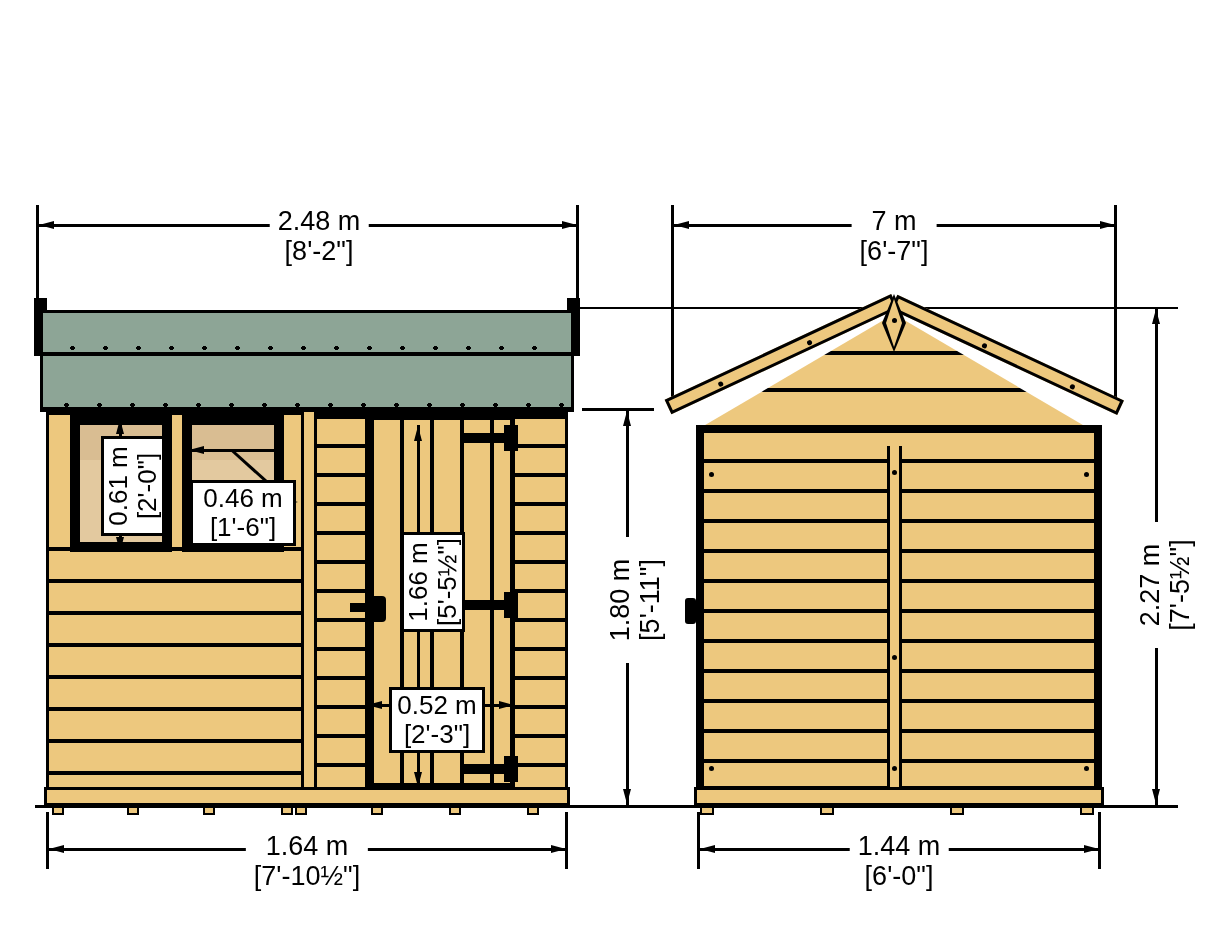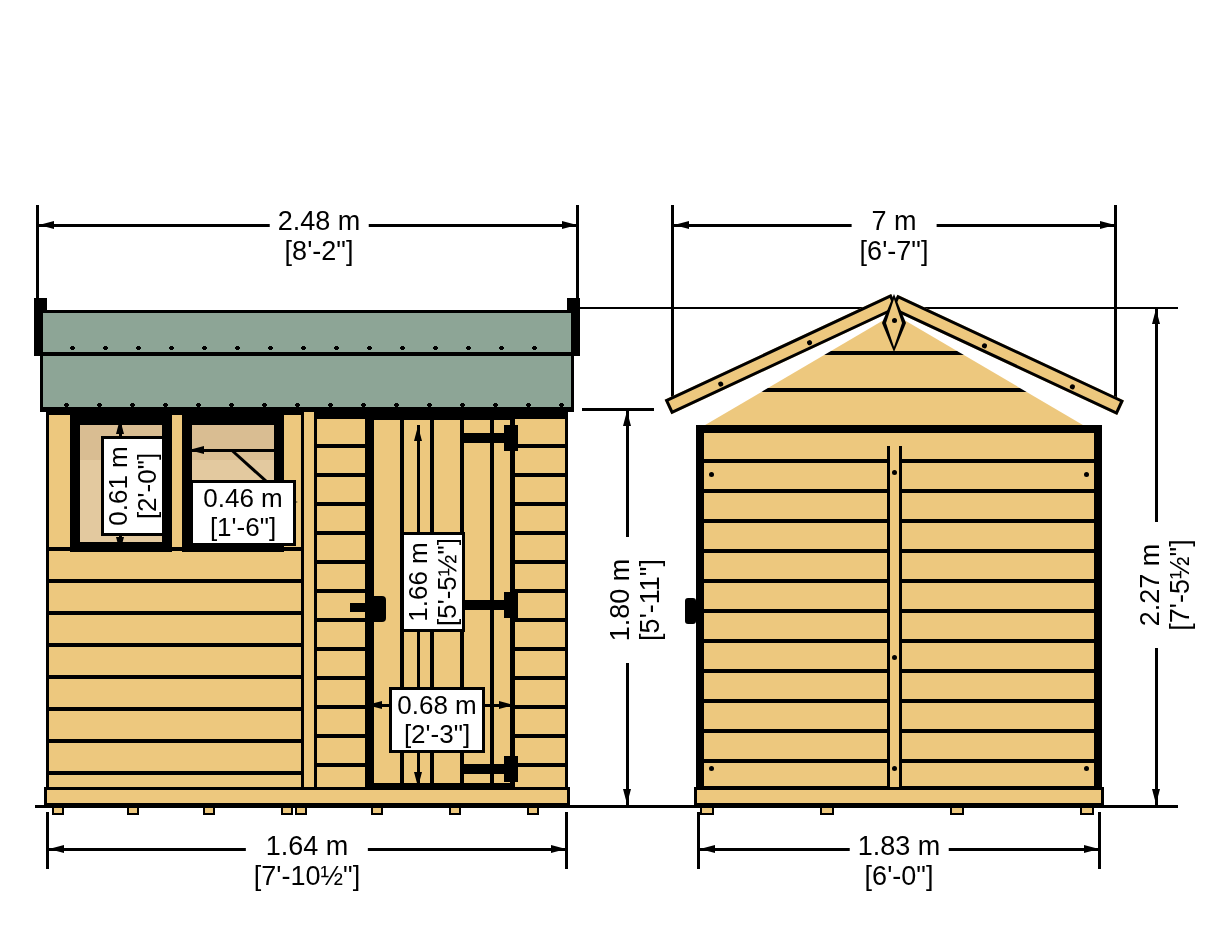--- a/index.html
+++ b/index.html
@@ -198,21 +198,21 @@
       <div>1.66 m</div>
       <div>[5'-5½"]</div>
     </div>
   </div>
 
   <div>
     <div class="abs dline z5" style="left:366px;top:704px;width:148px;height:3px;"></div>
     <div class="ar ar-l z5" style="left:367px;top:701px;"></div>
     <div class="ar ar-r z5" style="left:499px;top:701px;"></div>
     <div class="labelbox" style="left:389px;top:687px;width:96px;height:66px;">
-      <div>0.68 m</div>
+      <div>0.52 m</div>
       <div>[2'-3"]</div>
     </div>
   </div>
 
   <div>
     <div class="abs dline" style="left:46px;top:812px;width:3px;height:57px;"></div>
     <div class="abs dline" style="left:565px;top:812px;width:3px;height:57px;"></div>
     <div class="abs dline" style="left:47px;top:848px;width:520px;height:3px;"></div>
     <div class="ar ar-l" style="left:49px;top:845px;"></div>
     <div class="ar ar-r" style="left:551px;top:845px;"></div>
@@ -222,18 +222,18 @@
     </div>
   </div>
 
   <div>
     <div class="abs dline" style="left:697px;top:812px;width:3px;height:57px;"></div>
     <div class="abs dline" style="left:1098px;top:812px;width:3px;height:57px;"></div>
     <div class="abs dline" style="left:698px;top:848px;width:402px;height:3px;"></div>
     <div class="ar ar-l" style="left:700px;top:845px;"></div>
     <div class="ar ar-r" style="left:1084px;top:845px;"></div>
     <div class="dimtext" style="left:899px;top:831px;transform:translateX(-50%);">
-      <div>1.83 m</div>
+      <div>1.44 m</div>
       <div>[6'-0"]</div>
     </div>
   </div>
 
 </div>
 
 </body></html>

